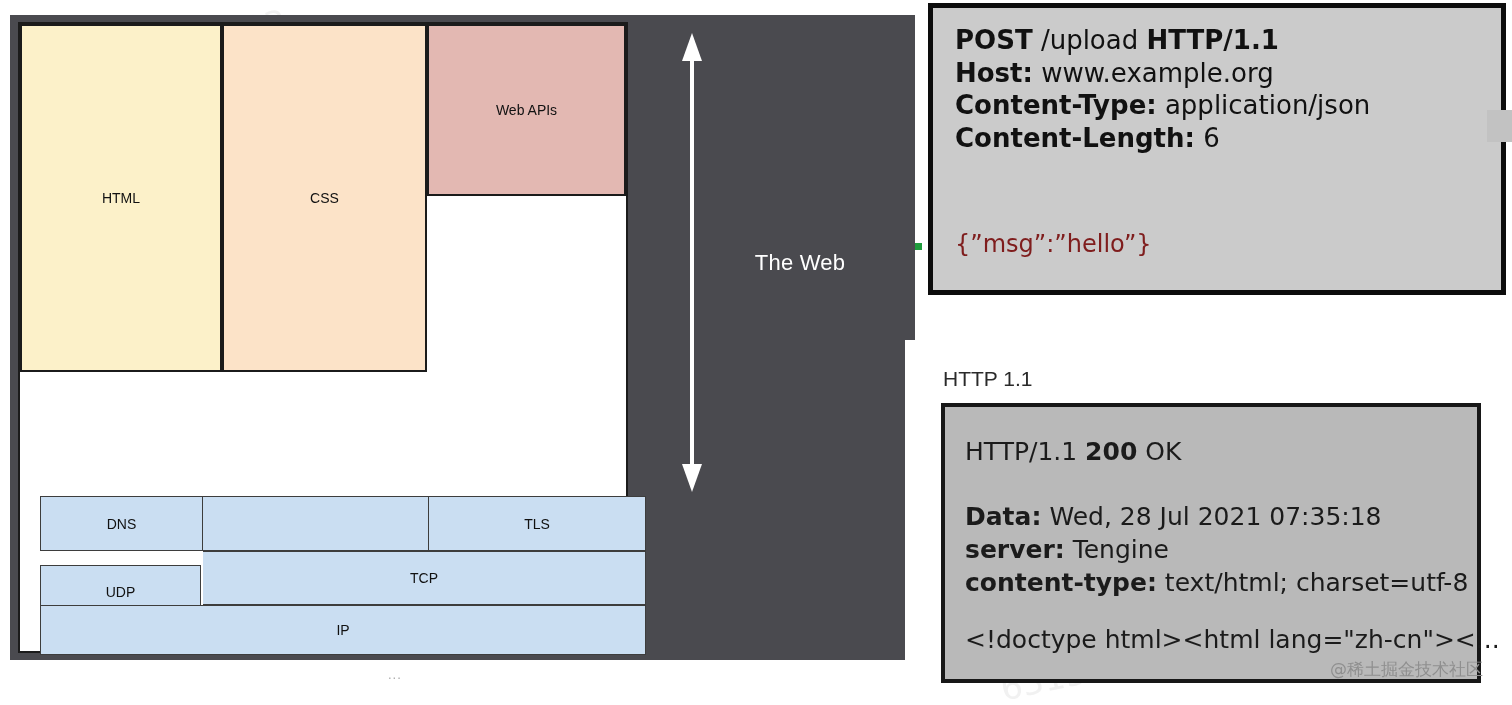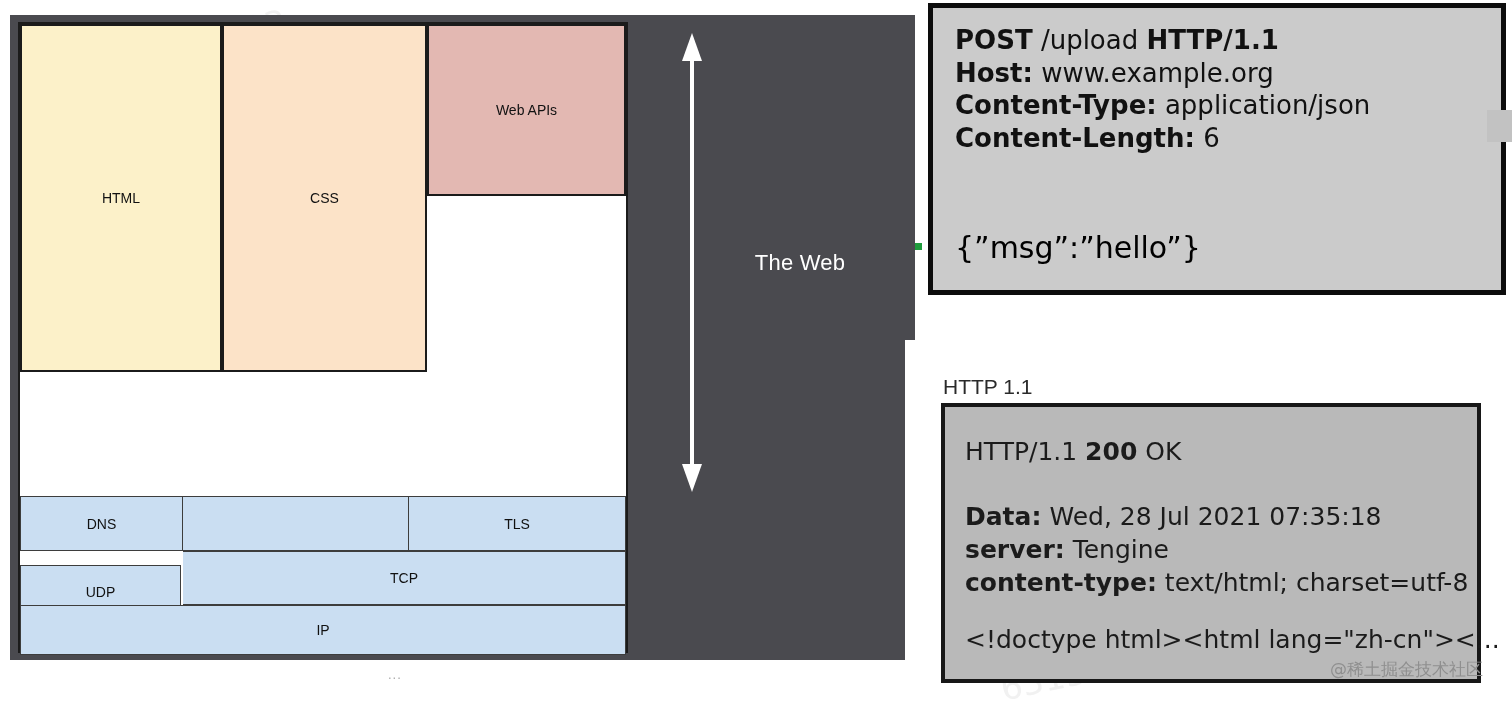--- a/index.html
+++ b/index.html
@@ -76,21 +76,21 @@
     position: absolute;
     box-sizing: border-box;
     border: 2px solid #1b1b1b;
     display: flex;
     align-items: center;
     justify-content: center;
     font-size: 14px;
     color: #111111;
     white-space: nowrap;
   }
-  .cell.nb { border: 1.5px solid #3d3d3d; }
+  .cell.nb { border: 1.5px solid #3d3d3d; margin-left: 20px; }
 
   #cell-html       { left: 0px;   top: 0px;   width: 202px; height: 348px; background: #FCF1C9; }
   #cell-css        { left: 202px; top: 0px;   width: 205px; height: 348px; background: #FCE3C8; }
   #cell-webapis    { left: 407px; top: 0px;   width: 199px; height: 172px; background: #E3B8B2; }
   #cell-javascript { left: 407px; top: 172px; width: 199px; height: 176px; background: #F5CCCF; }
   #cell-http       { left: 0px;   top: 348px; width: 606px; height: 124px; background: #ffffff;
                      color: #ee1c12; font-weight: bold; font-size: 22px; border: none; }
   #cell-dns        { left: 0px;   top: 472px; width: 163px; height: 55px;  background: #CADEF2; }
   #cell-tls        { left: 388px; top: 472px; width: 218px; height: 55px;  background: #CADEF2; }
   #cell-tcpfill    { left: 163px; top: 472px; width: 225px; height: 55px;  background: #CADEF2;
@@ -120,22 +120,22 @@
     line-height: 1.25;
     color: #111111;
     white-space: pre;
   }
   #request-text .k { font-weight: bold; }
   #request-body {
     position: absolute;
     left: 22px;
     top: 222px;
     font-family: "DejaVu Sans", sans-serif;
-    font-size: 30px;
-    color: #000000;
+    font-size: 24px;
+    color: #7f1d1d;
     white-space: pre;
     text-align: right;
   }
   
   #request-tab {
     position: absolute;
     left: 1487px;
     top: 110px;
     width: 25px;
     height: 32px;
@@ -148,21 +148,21 @@
     top: 243px;
     width: 7px;
     height: 7px;
     background: #1f9c3d;
   }
 
   
   #response-label {
     position: absolute;
     left: 943px;
-    top: 375px;
+    top: 367px;
     font-size: 21px;
     color: #2a2a2a;
     white-space: nowrap;
   }
   #response-box {
     position: absolute;
     left: 941px;
     top: 403px;
     width: 540px;
     height: 280px;

